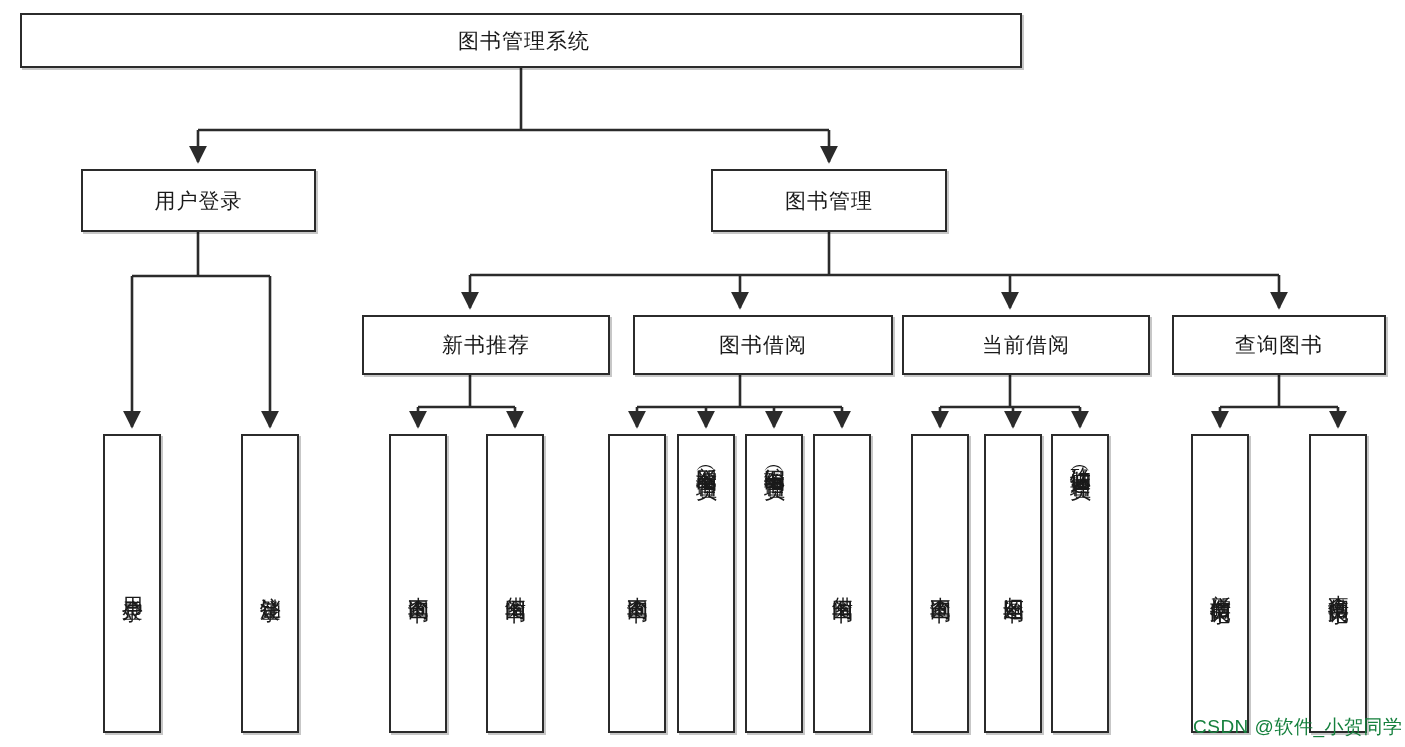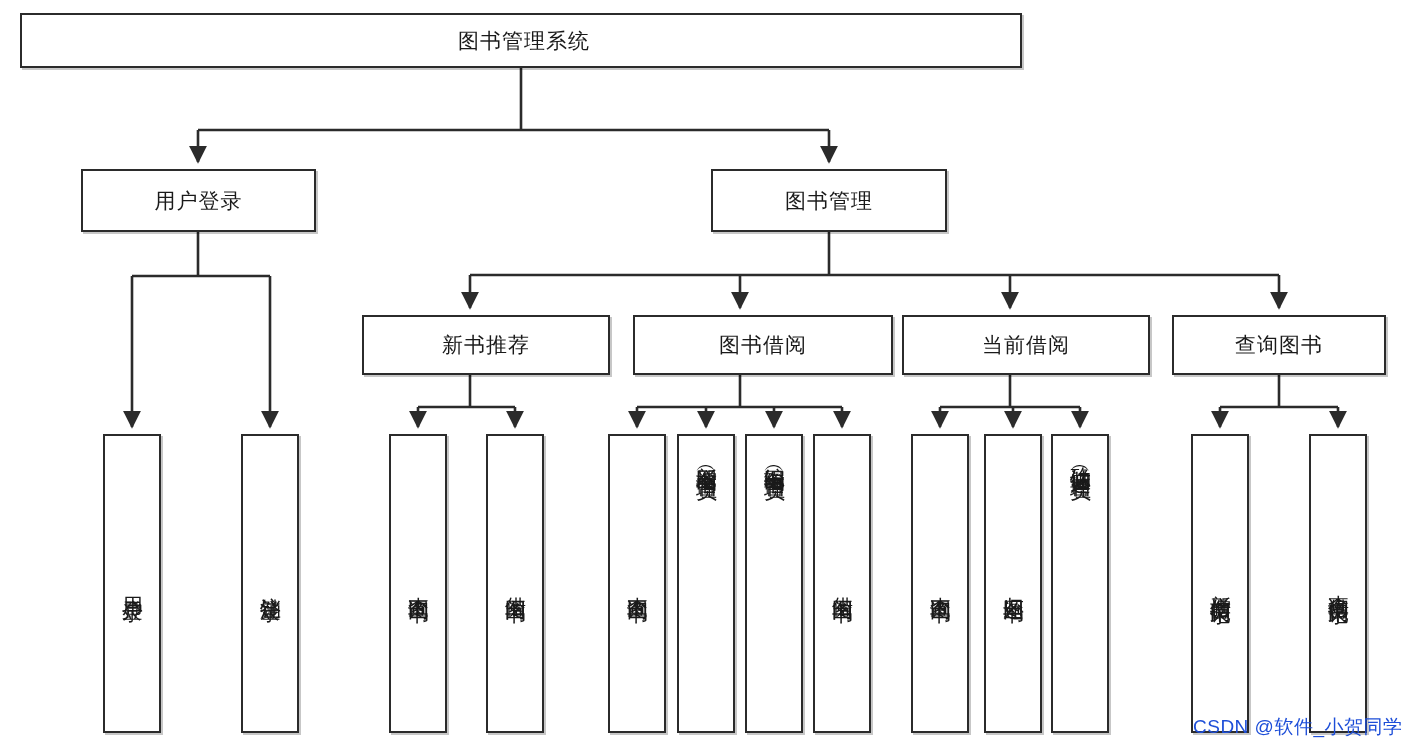--- a/index.html
+++ b/index.html
@@ -61,21 +61,21 @@
     position: absolute;
     left: 0;
     top: 0;
     width: 1405px;
     height: 747px;
     pointer-events: none;
   }
   .watermark {
     position: absolute;
     font-size: 19px;
-    color: #1d4ed8;
+    color: #15803d;
     white-space: nowrap;
     letter-spacing: 0.5px;
   }
 </style>
 </head>
 <body>
 
 <div id="diagram-root">
 
   <svg id="connectors" viewBox="0 0 1405 747" xmlns="http://www.w3.org/2000/svg">

